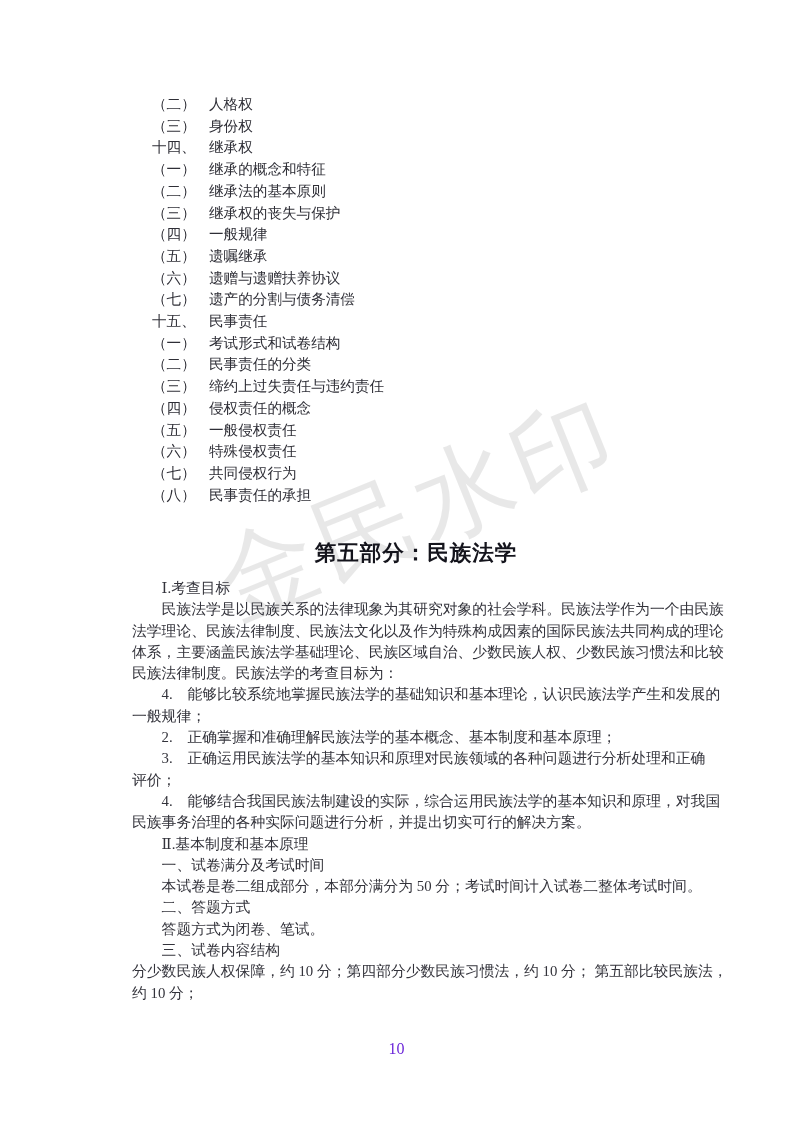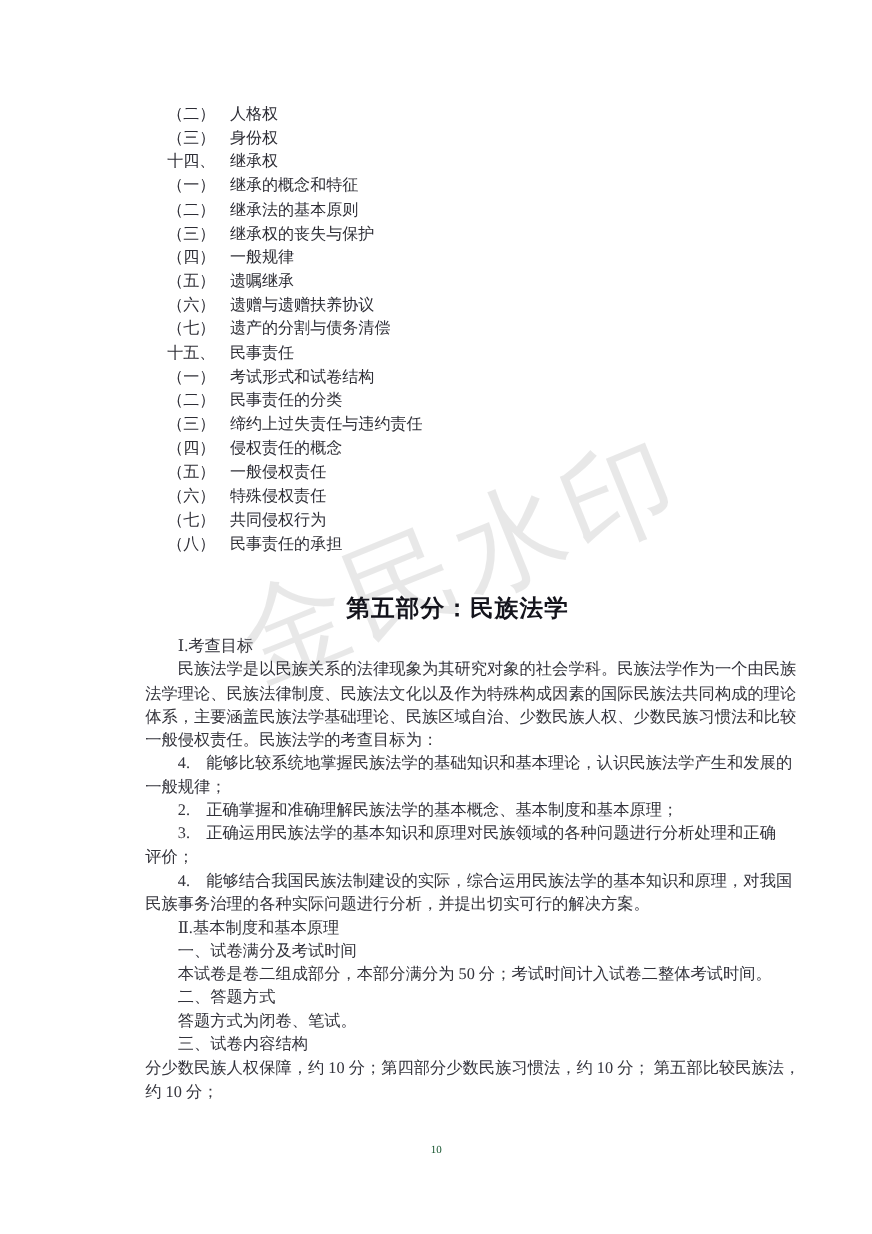--- a/index.html
+++ b/index.html
@@ -58,22 +58,22 @@
     line-height:21.3px;
     color:#33333b;
   }
   .bline{white-space:nowrap;}
   .bline.ind{padding-left:2em;}
   
   .pagenum{
     position:absolute;
     top:1040px;left:0;width:793px;
     text-align:center;
-    font-size:10px;
-    color:#14532d;
+    font-size:16px;
+    color:#6d28d9;
   }
 </style>
 </head>
 <body>
 
 <div class="page">
   <div class="watermark">金民水印</div>
   <div class="content">
     <div class="outline">
         <div class="orow">
@@ -152,21 +152,21 @@
           <span class="onum">（八）</span>
           <span class="olabel">民事责任的承担</span>
         </div>
       </div>
     <h1 class="heading">第五部分：民族法学</h1>
     <div class="bodytext">
         <div class="bline ind">Ⅰ.考查目标</div>
         <div class="bline ind">民族法学是以民族关系的法律现象为其研究对象的社会学科。民族法学作为一个由民族</div>
         <div class="bline">法学理论、民族法律制度、民族法文化以及作为特殊构成因素的国际民族法共同构成的理论</div>
         <div class="bline">体系，主要涵盖民族法学基础理论、民族区域自治、少数民族人权、少数民族习惯法和比较</div>
-        <div class="bline">一般侵权责任。民族法学的考查目标为：</div>
+        <div class="bline">民族法律制度。民族法学的考查目标为：</div>
         <div class="bline ind">4.　能够比较系统地掌握民族法学的基础知识和基本理论，认识民族法学产生和发展的</div>
         <div class="bline">一般规律；</div>
         <div class="bline ind">2.　正确掌握和准确理解民族法学的基本概念、基本制度和基本原理；</div>
         <div class="bline ind">3.　正确运用民族法学的基本知识和原理对民族领域的各种问题进行分析处理和正确</div>
         <div class="bline">评价；</div>
         <div class="bline ind">4.　能够结合我国民族法制建设的实际，综合运用民族法学的基本知识和原理，对我国</div>
         <div class="bline">民族事务治理的各种实际问题进行分析，并提出切实可行的解决方案。</div>
         <div class="bline ind">Ⅱ.基本制度和基本原理</div>
         <div class="bline ind">一、试卷满分及考试时间</div>
         <div class="bline ind">本试卷是卷二组成部分，本部分满分为 50 分；考试时间计入试卷二整体考试时间。</div>

